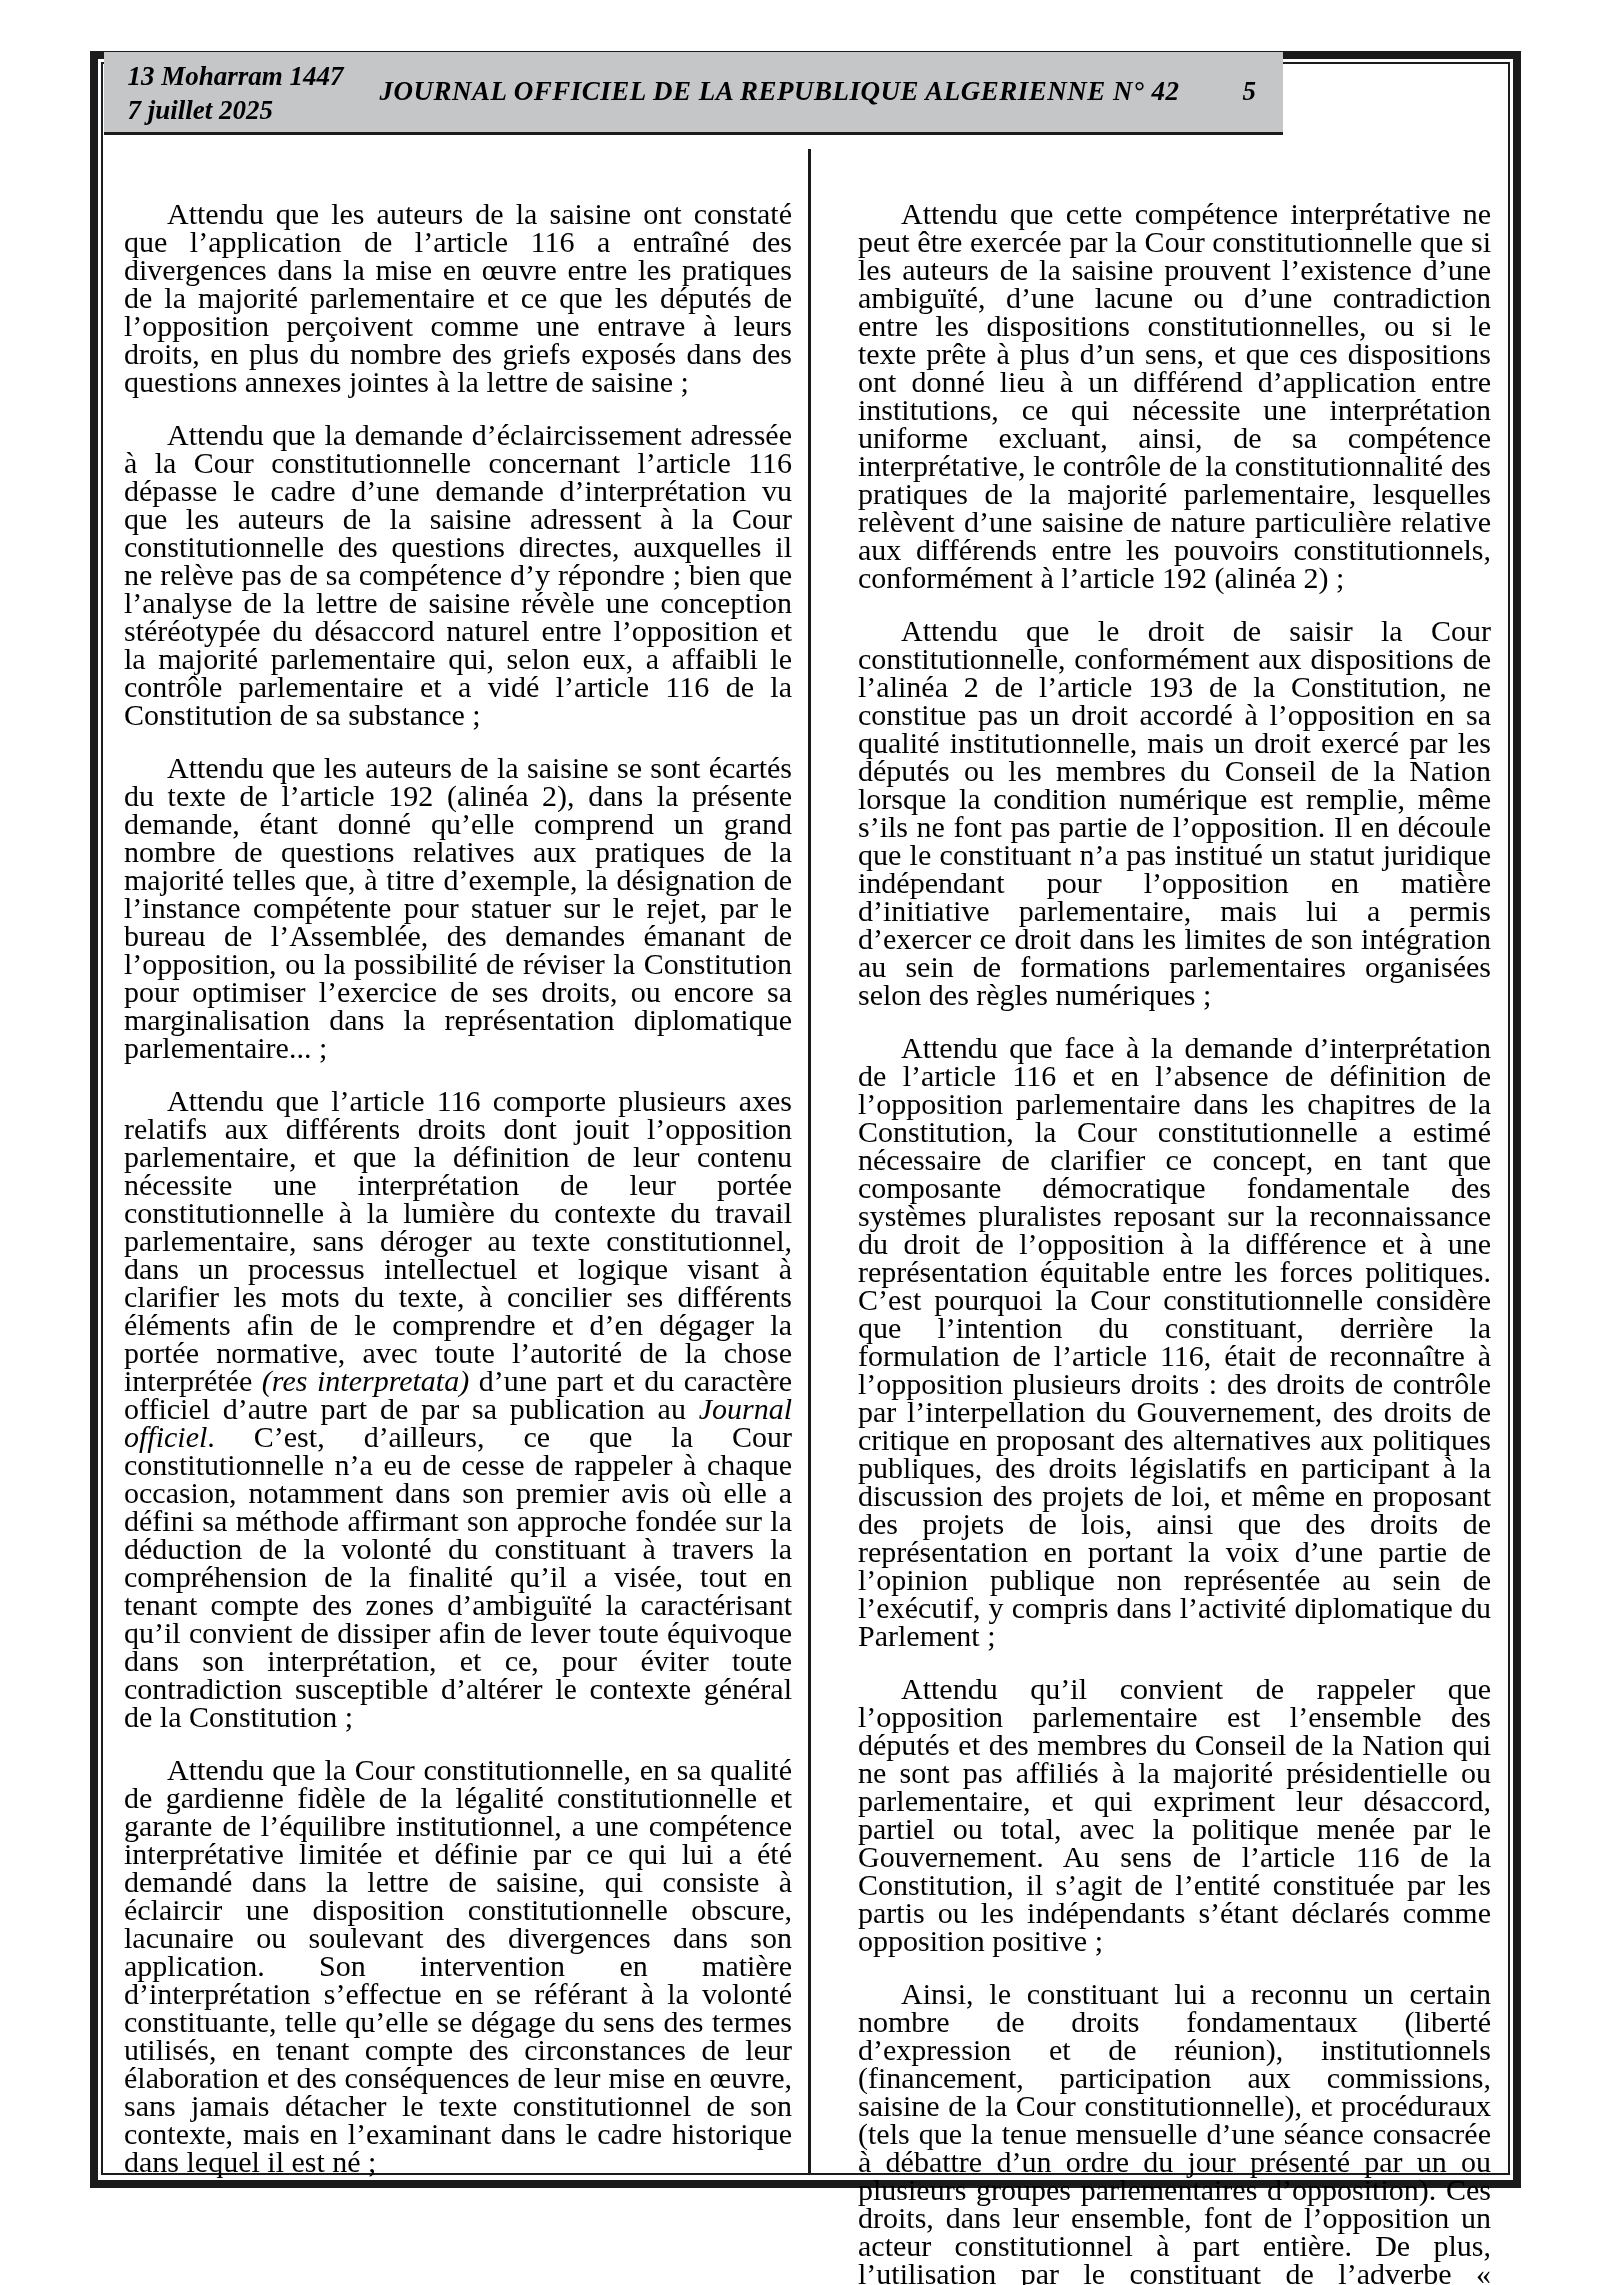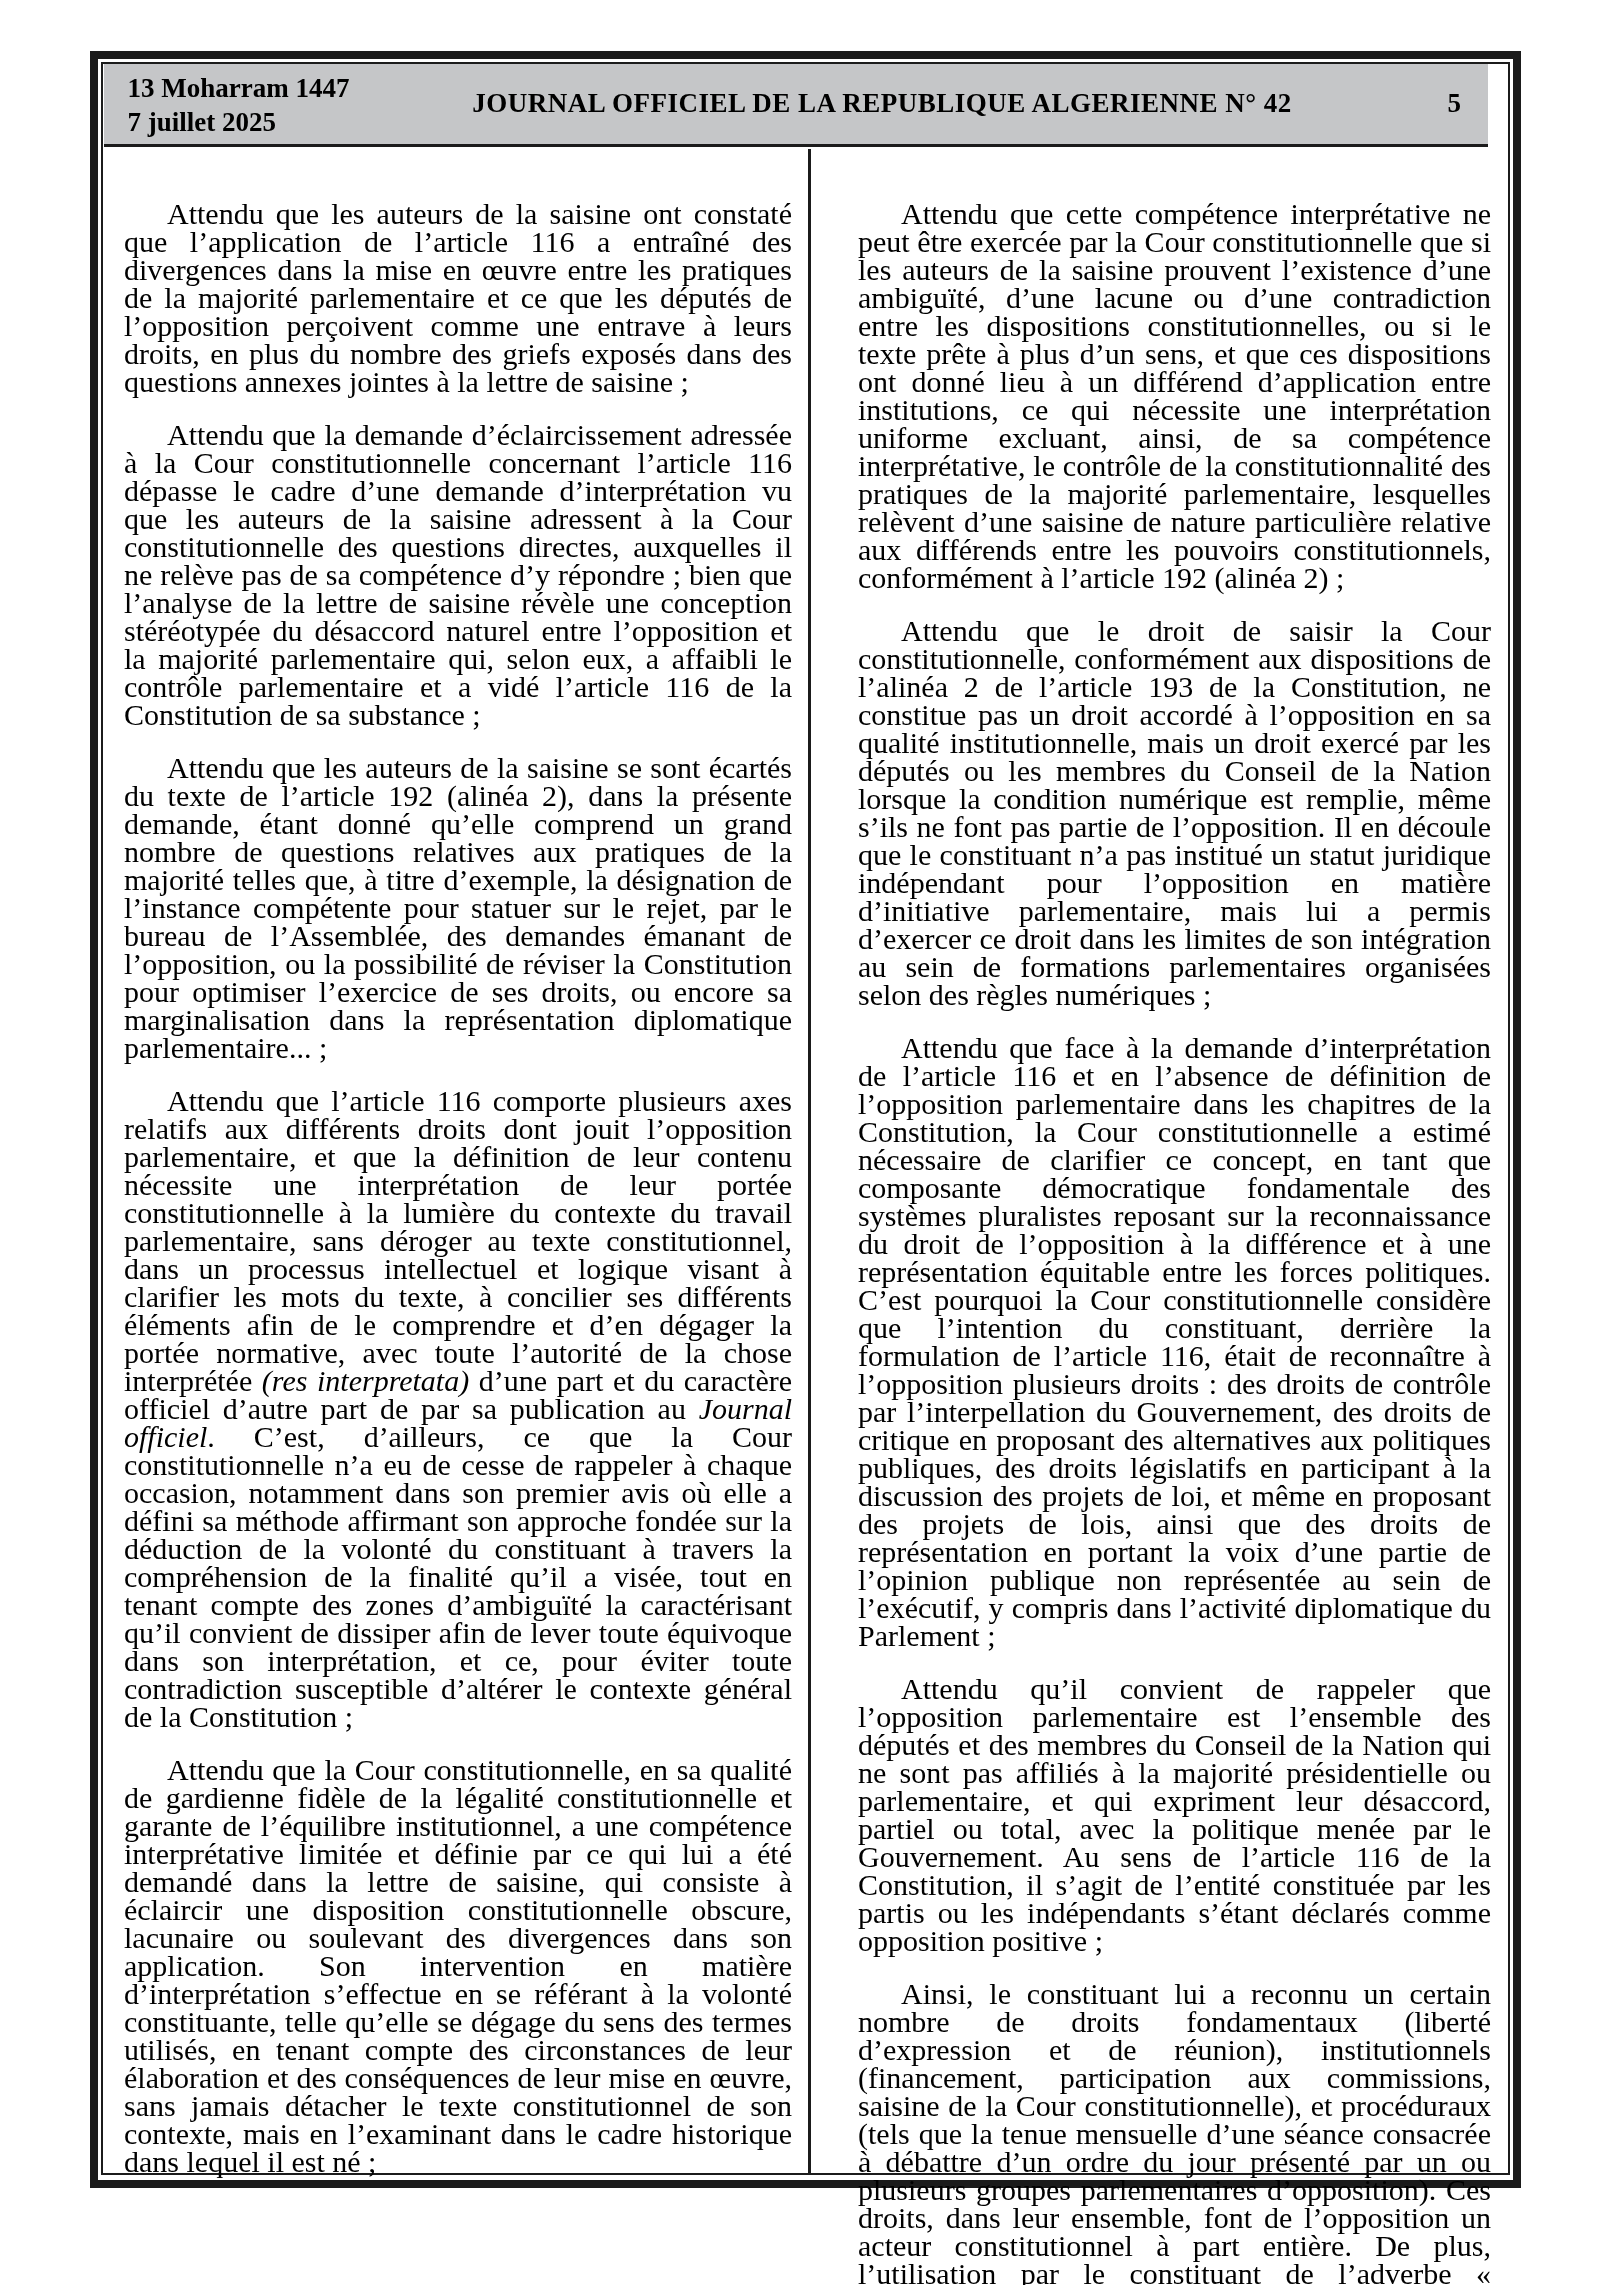--- a/index.html
+++ b/index.html
@@ -19,24 +19,25 @@
   }
   .frame-outer{
     position:absolute;left:90px;top:51px;width:1431px;height:2137px;
     border:8.1px solid var(--border);box-sizing:border-box;
   }
   .frame-inner{
     position:absolute;left:101px;top:62px;width:1409px;height:2113px;
     border:2.7px solid var(--border);box-sizing:border-box;background:var(--paper);
   }
   .header-band{
-    position:absolute;left:104px;top:64px;width:1384px;height:83px;
+    position:absolute;left:104px;top:52px;width:1179px;height:83px;
     background:var(--header-bg);
     border-bottom:3.6px solid var(--border);
     box-sizing:border-box;
+    font-style:italic;
   }
   .header-dates{
     position:absolute;left:23.5px;top:7.2px;
     font-weight:bold;font-size:27px;line-height:34px;white-space:nowrap;
   }
   .journal-title{
     position:absolute;left:0;right:0;top:23.5px;
     text-align:center;
     padding-left:172px;box-sizing:border-box;
     font-weight:bold;font-size:27px;letter-spacing:0.5px;white-space:nowrap;

